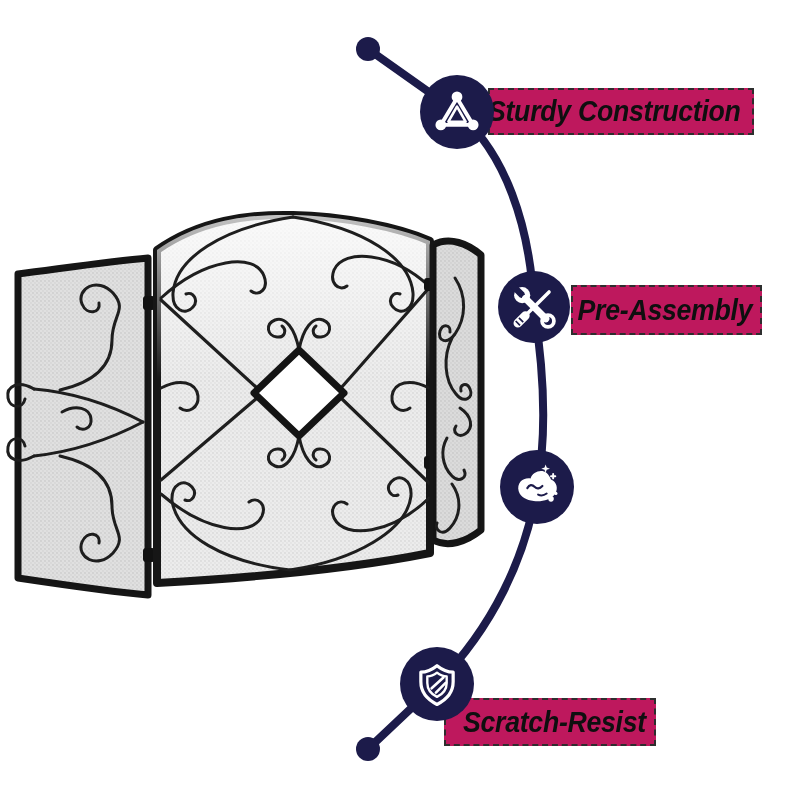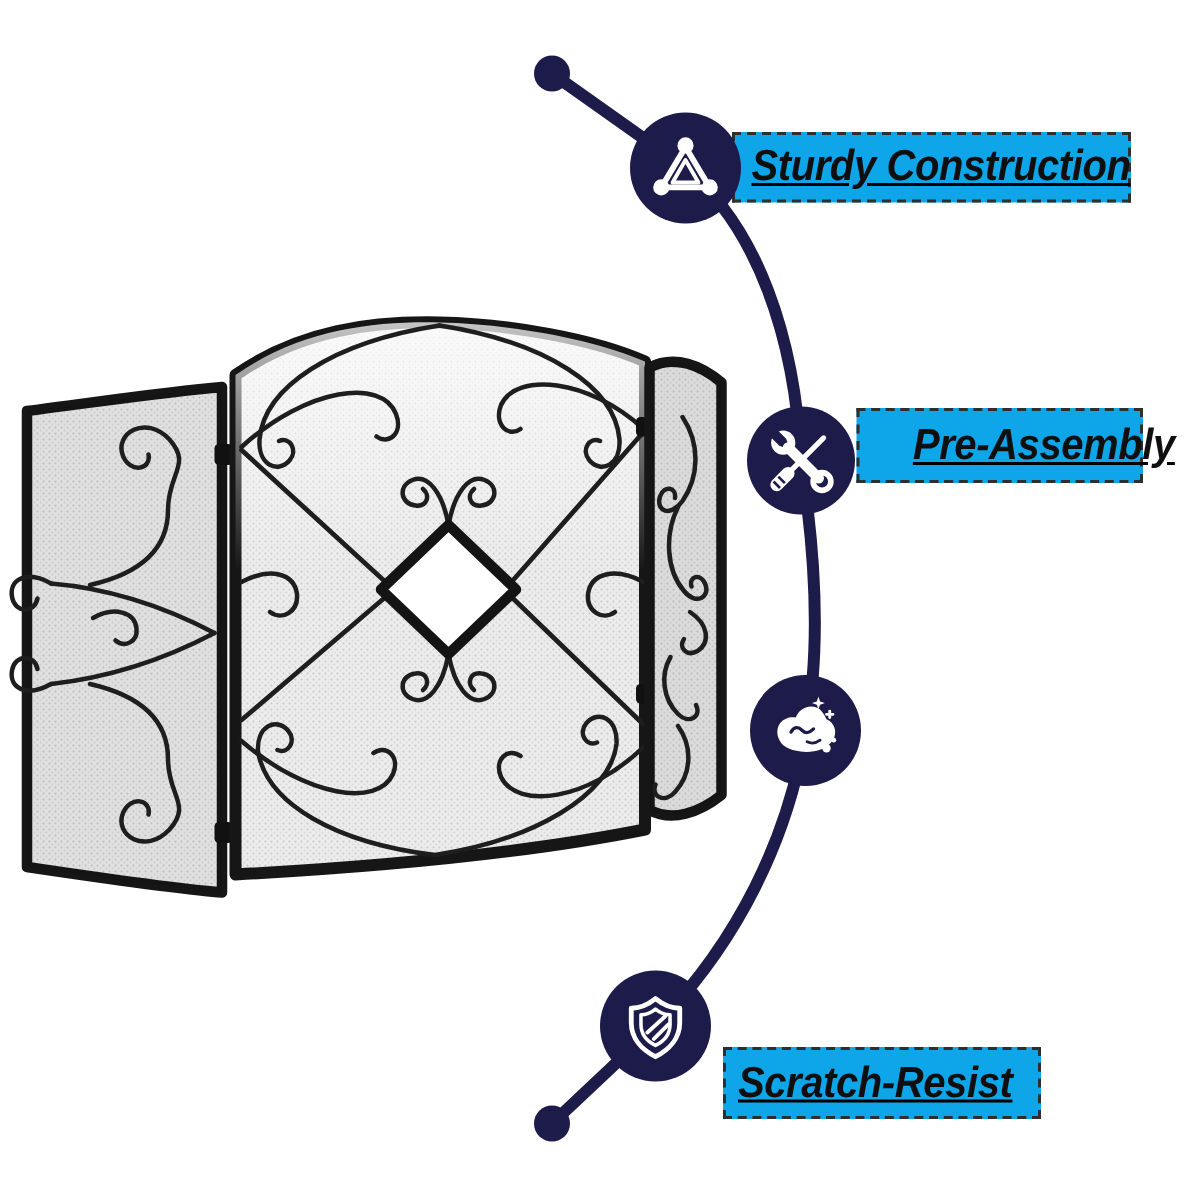--- a/index.html
+++ b/index.html
@@ -1,36 +1,36 @@
 <!DOCTYPE html>
 <html style="--navy: #1c1b4a; --label-text: #0f0f0f; --box-border: #2e2e2e; --frame-black: #161616; --mesh-gray: #ececec; --scroll-black: #1e1e1e;"><head>
 <meta charset="utf-8">
 <style>
   html,body{margin:0;padding:0;background:#fff;}
   .canvas{position:relative;width:800px;height:800px;background:#fff;overflow:hidden;
           font-family:"Liberation Sans",sans-serif;}
   .layer{position:absolute;pointer-events:none;}
   .screen-svg{left:0;top:200;top:200px;width:500px;height:420px;z-index:1;}
   .connector-svg{left:0;top:0;width:800px;height:800px;z-index:2;}
-  .label-box{position:absolute;z-index:3;background:#0ea5e9;border:2.5px dashed var(--box-border,#2e2e2e);
-             display:flex;align-items:center;justify-content:flex-start;box-sizing:border-box;text-decoration:underline;}
+  .label-box{position:absolute;z-index:3;background:#be185d;border:2.5px dashed var(--box-border,#2e2e2e);
+             display:flex;align-items:center;justify-content:flex-end;box-sizing:border-box;}
   .label-text{font-style:italic;font-weight:600;font-size:29px;color:var(--label-text,#0f0f0f);
               white-space:nowrap;display:inline-block;transform:scaleX(.92);letter-spacing:-0.3px;}
   .badge{position:absolute;z-index:4;width:74px;height:74px;border-radius:50%;
          background:var(--navy,#1c1b4a);display:flex;align-items:center;justify-content:center;}
   .badge svg{width:56px;height:56px;display:block;}
   
   .f1-badge{left:420px;top:75px;}
   .f1-box{left:488px;top:88px;width:266px;height:47px;}
   .f2-badge{left:498px;top:271px;width:72px;height:72px;}
-  .f2-box{left:571px;top:272px;width:191px;height:50px;padding-left:28px;}
+  .f2-box{left:571px;top:285px;width:191px;height:50px;padding-left:28px;}
   .f3-badge{left:500px;top:450px;}
   .f3-box{left:572px;top:463px;width:208px;height:51px;}
   .f4-badge{left:400px;top:647px;}
-  .f4-box{left:482px;top:662px;width:212px;height:48px;margin-top:36px;}
+  .f4-box{left:444px;top:662px;width:212px;height:48px;margin-top:36px;}
 </style>
 </head>
 <body>
 
 <div class="canvas">
 
   <svg class="layer screen-svg" viewBox="0 0 500 420" aria-hidden="true">
     <defs>
       <pattern id="mesh" width="4" height="4" patternUnits="userSpaceOnUse">
         <rect width="4" height="4" fill="#ececec"></rect>

